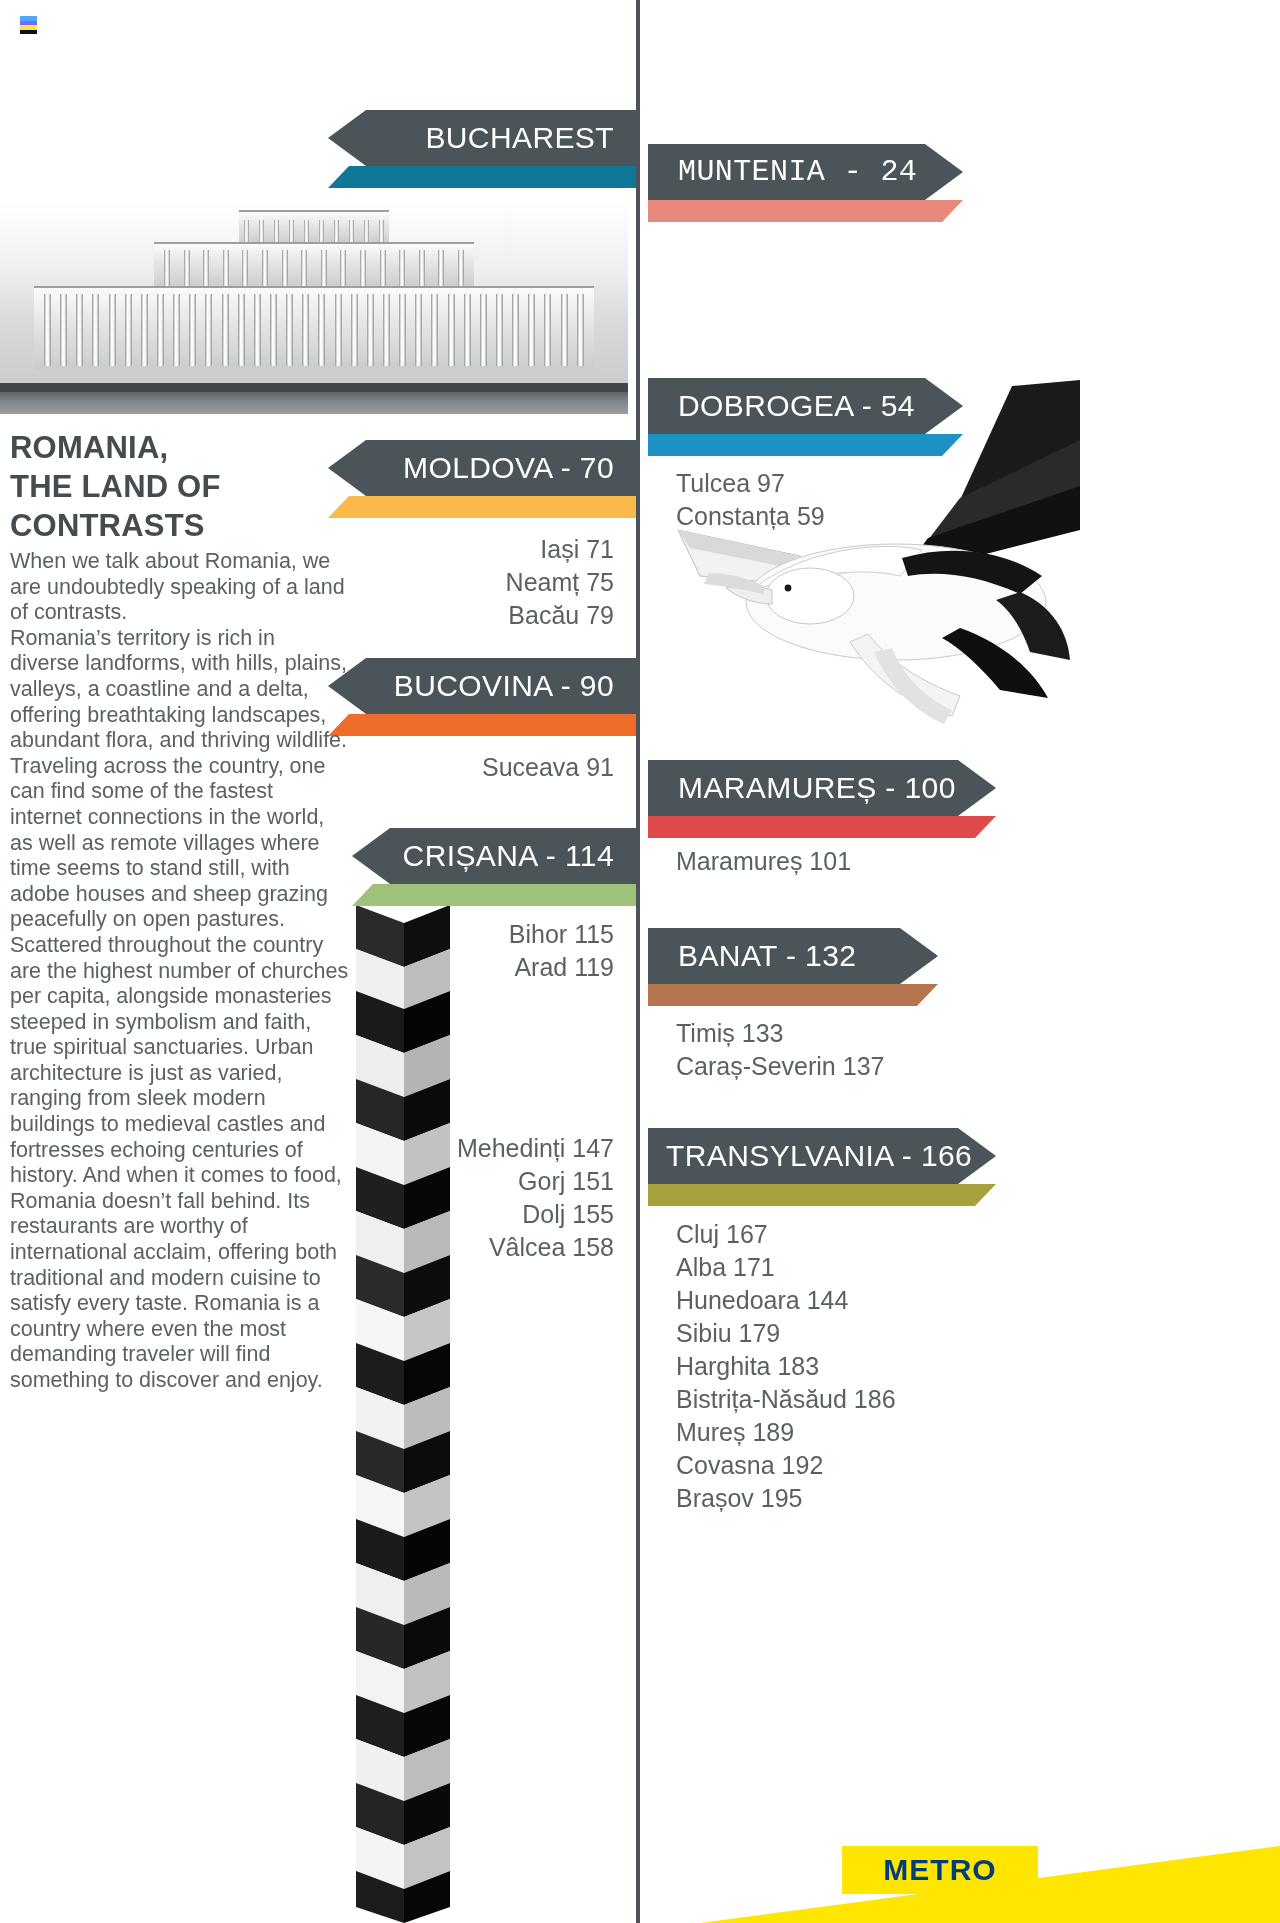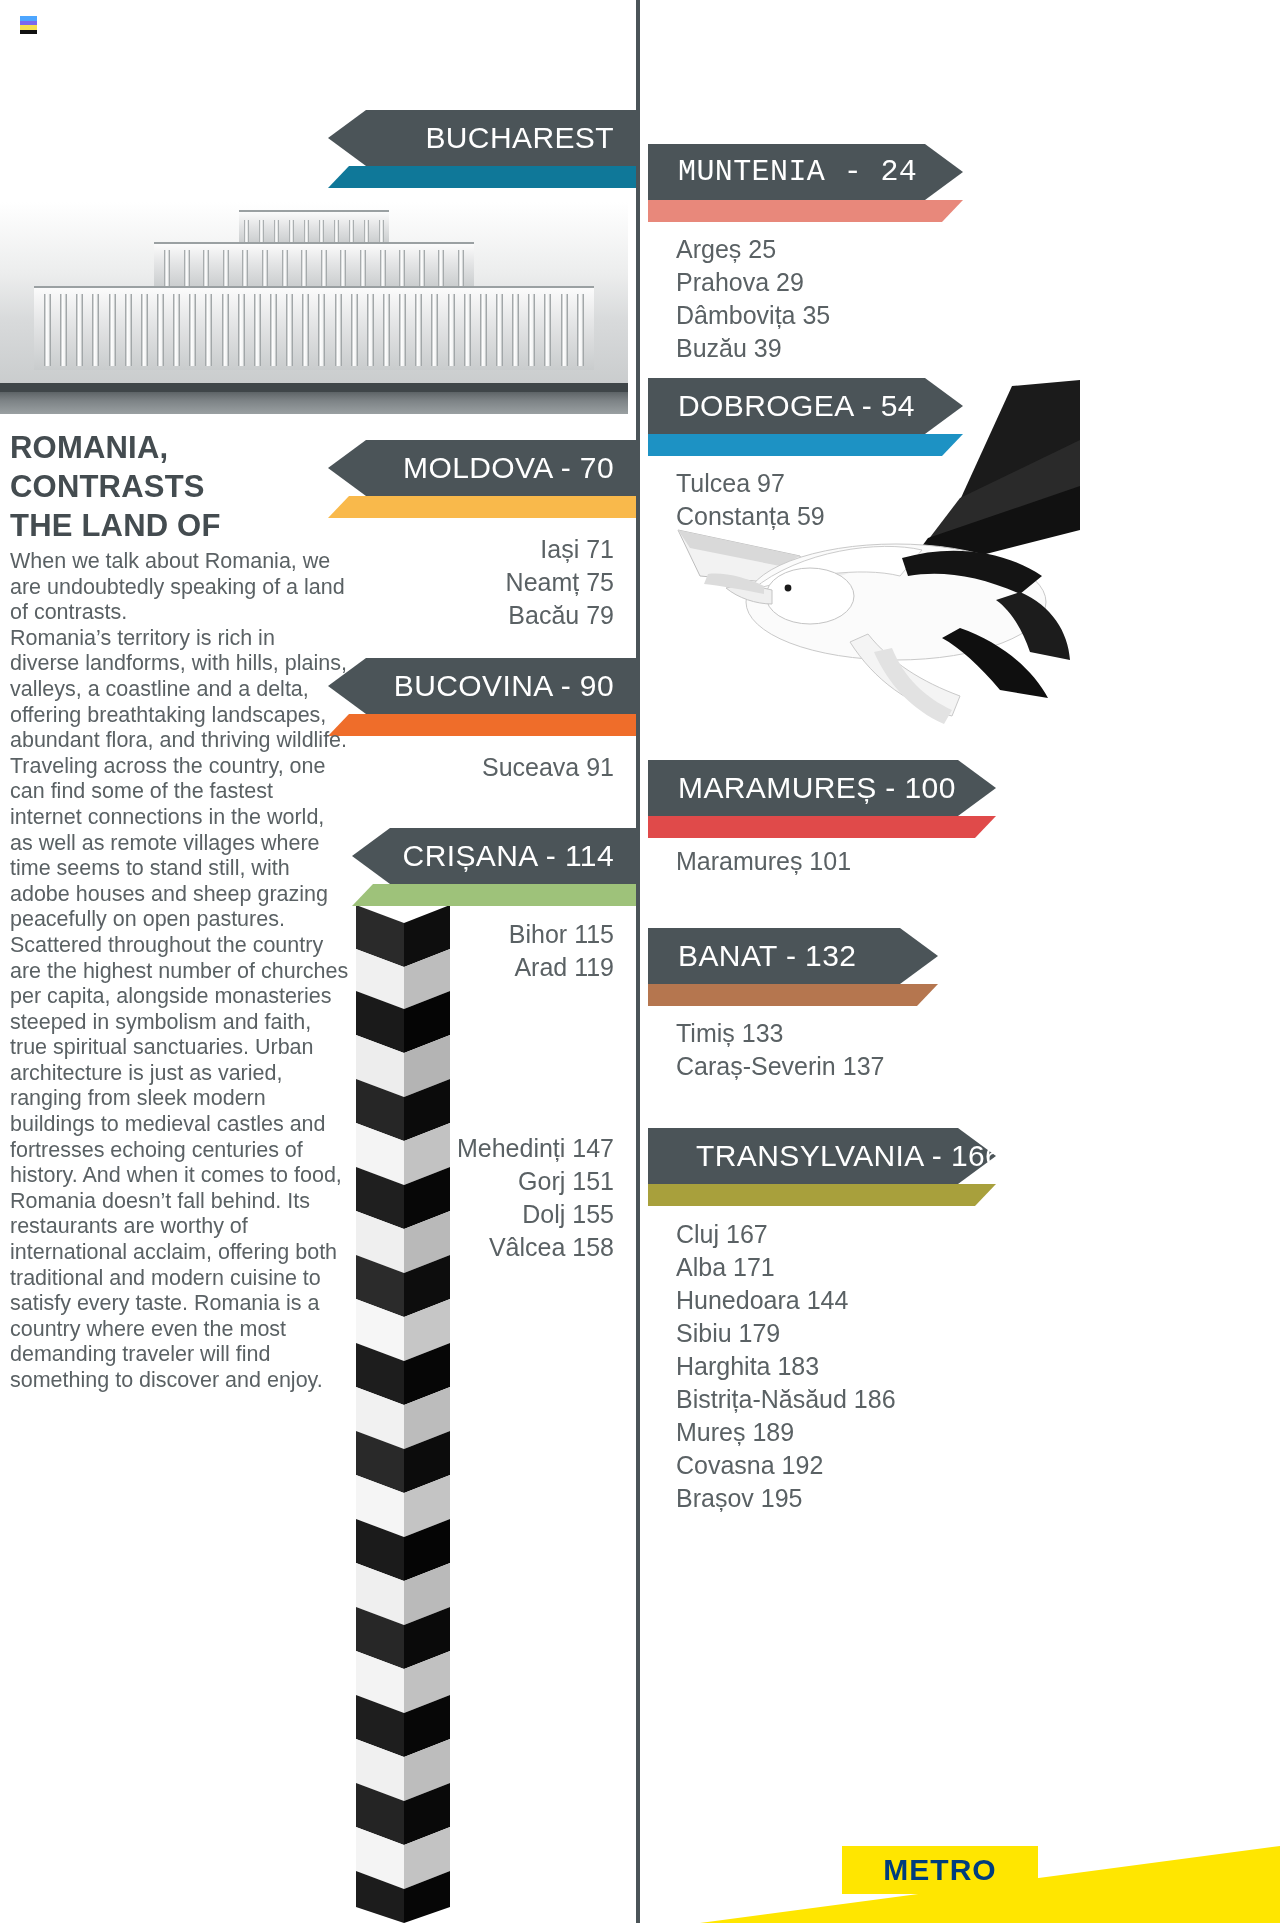--- a/index.html
+++ b/index.html
@@ -360,26 +360,20 @@
     <div class="bar"></div>
     <div class="accent" id="acc-bucharest" style="background: rgb(15, 120, 153);"></div>
     <div class="btitle">BUCHAREST</div>
   </div>
 
   <div class="banner right-point align-left" style="left:648px; top:144px; width:315px;">
     <div class="bar"></div>
     <div class="accent" id="acc-muntenia" style="background: rgb(232, 136, 123);"></div>
     <div class="btitle" style="padding-left:30px;font-family:Liberation Mono, monospace;">MUNTENIA - 24</div>
   </div>
-  <div class="list left" style="left:676px; top:233px;" id="list-muntenia">
-      <div>Argeș 25</div>
-      <div>Prahova 29</div>
-      <div>Dâmbovița 35</div>
-      <div>Buzău 39</div>
-    </div>
 
   <div class="banner right-point align-left" style="left:648px; top:378px; width:315px;">
     <div class="bar"></div>
     <div class="accent" id="acc-dobrogea" style="background: rgb(29, 146, 196);"></div>
     <div class="btitle" style="padding-left:30px;">DOBROGEA - 54</div>
   </div>
   <div class="list left" style="left:676px; top:467px;" id="list-dobrogea">
       <div>Tulcea 97</div>
       <div>Constanța 59</div>
     </div>
@@ -436,38 +430,38 @@
   <div class="list right" style="left:356px; top:1132px; width:258px;" id="list-oltenia">
       <div>Mehedinți 147</div>
       <div>Gorj 151</div>
       <div>Dolj 155</div>
       <div>Vâlcea 158</div>
     </div>
 
   <div class="banner right-point align-left" style="left:648px; top:1128px; width:348px;">
     <div class="bar"></div>
     <div class="accent" id="acc-transylvania" style="background: rgb(168, 160, 60);"></div>
-    <div class="btitle" style="padding-left:48px;">TRANSYLVANIA - 166</div>
+    <div class="btitle" style="padding-left:18px;">TRANSYLVANIA - 166</div>
   </div>
   <div class="list left" style="left:676px; top:1218px;" id="list-transylvania">
       <div>Cluj 167</div>
       <div>Alba 171</div>
       <div>Hunedoara 144</div>
       <div>Sibiu 179</div>
       <div>Harghita 183</div>
       <div>Bistrița-Năsăud 186</div>
       <div>Mureș 189</div>
       <div>Covasna 192</div>
       <div>Brașov 195</div>
     </div>
 
   <div class="headline">
     <div>ROMANIA,</div>
+    <div>THE LAND OF</div>
     <div>CONTRASTS</div>
-    <div>THE LAND OF</div>
   </div>
   <div class="body-copy">
     <p>When we talk about Romania, we are undoubtedly speaking of a land of contrasts.</p>
     <p>Romania’s territory is rich in diverse landforms, with hills, plains, valleys, a coastline and a delta, offering breathtaking landscapes, abundant flora, and thriving wildlife. Traveling across the country, one can find some of the fastest internet connections in the world, as well as remote villages where time seems to stand still, with adobe houses and sheep grazing peacefully on open pastures. Scattered throughout the country are the highest number of churches per capita, alongside monasteries steeped in symbolism and faith, true spiritual sanctuaries. Urban architecture is just as varied, ranging from sleek modern buildings to medieval castles and fortresses echoing centuries of history. And when it comes to food, Romania doesn’t fall behind. Its restaurants are worthy of international acclaim, offering both traditional and modern cuisine to satisfy every taste. Romania is a country where even the most demanding traveler will find something to discover and enjoy.</p>
   </div>
 
   <div class="pagenum">7</div>
 
   <div class="metro-wedge"></div>
   <div class="metro">

